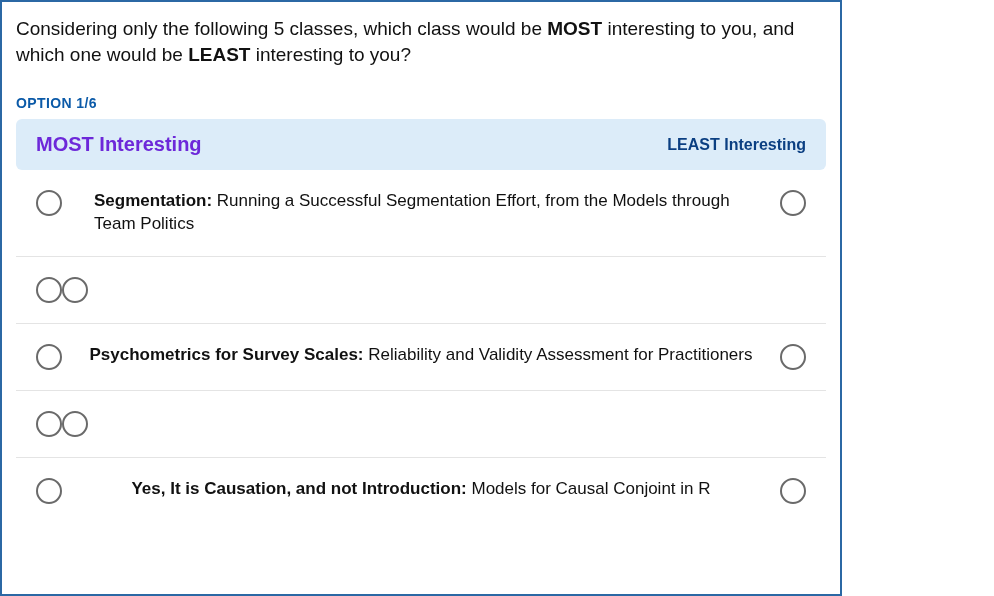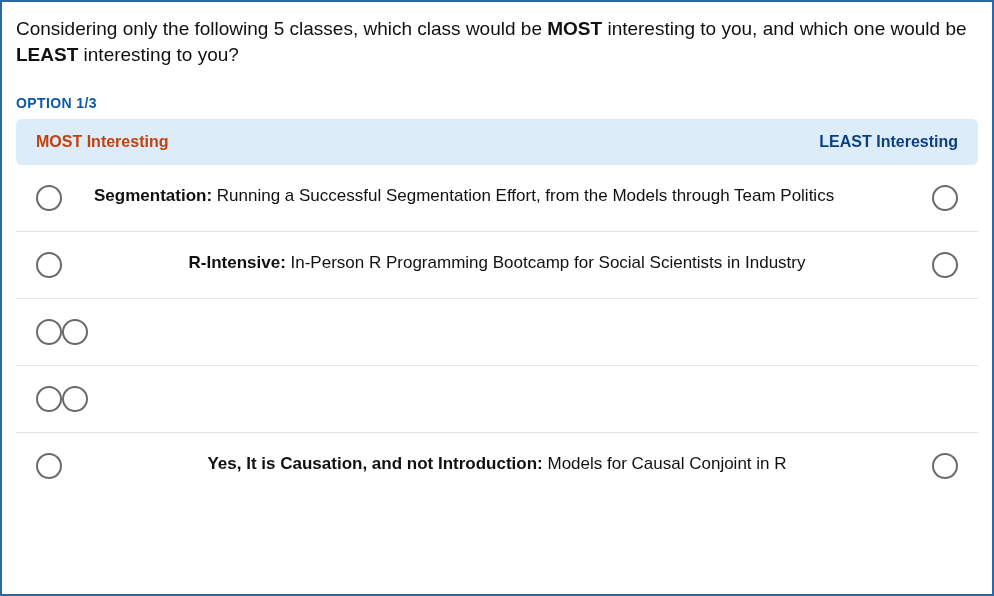--- a/index.html
+++ b/index.html
@@ -6,21 +6,21 @@
   body {
     margin: 0;
     padding: 0;
     font-family: -apple-system, BlinkMacSystemFont, "Segoe UI", Helvetica, Arial, sans-serif;
     background: #fff;
     width: 994px;
     height: 596px;
     overflow: hidden;
   }
   .panel {
-    width: 994px;
+    width: 842px;
     height: 596px;
     border: 2px solid #2b68a4;
     padding: 14px 14px 0 14px;
     background: #fff;
   }
   .question {
     font-size: 19px;
     line-height: 1.35;
     color: #111;
     font-weight: 400;
@@ -37,23 +37,23 @@
   .header-bar {
     display: flex;
     align-items: center;
     justify-content: space-between;
     background: #dcecf9;
     border-radius: 6px;
     padding: 14px 20px;
     margin-bottom: 0;
   }
   .header-left {
-    color: #c2410c;
+    color: #6d28d9;
     font-weight: 700;
-    font-size: 16px;
+    font-size: 20px;
   }
   .header-right {
     color: #0b3f82;
     font-weight: 700;
     font-size: 16px;
   }
   .row {
     display: flex;
     border-bottom: 1px solid #e4e4e4;
     padding: 20px 20px;
@@ -82,45 +82,45 @@
 </style>
 </head>
 <body>
 
 <div class="panel">
 
   <p class="question">
     <span>Considering only the following 5 classes, which class would be </span><b>MOST</b><span> interesting to you, and which one would be </span><b>LEAST</b><span> interesting to you?</span>
   </p>
 
-  <div class="option-counter">OPTION 1/3</div>
+  <div class="option-counter">OPTION 1/6</div>
 
   <div class="header-bar">
     <div class="header-left">MOST Interesting</div>
     <div class="header-right">LEAST Interesting</div>
   </div>
 
   <div class="row first">
     <div class="radio"></div>
     <div class="row-text">
       <span class="bold">Segmentation:</span><span> Running a Successful Segmentation Effort, from the Models through Team Politics</span>
     </div>
     <div class="radio"></div>
   </div>
 
   <div class="row">
     <div class="radio"></div>
-    <div class="row-text">
-      <span class="bold">R-Intensive:</span><span> In-Person R Programming Bootcamp for Social Scientists in Industry</span>
-    </div>
     <div class="radio"></div>
   </div>
 
   <div class="row">
     <div class="radio"></div>
+    <div class="row-text">
+      <span class="bold">Psychometrics for Survey Scales:</span><span> Reliability and Validity Assessment for Practitioners</span>
+    </div>
     <div class="radio"></div>
   </div>
 
   <div class="row">
     <div class="radio"></div>
     <div class="radio"></div>
   </div>
 
   <div class="row">
     <div class="radio"></div>

